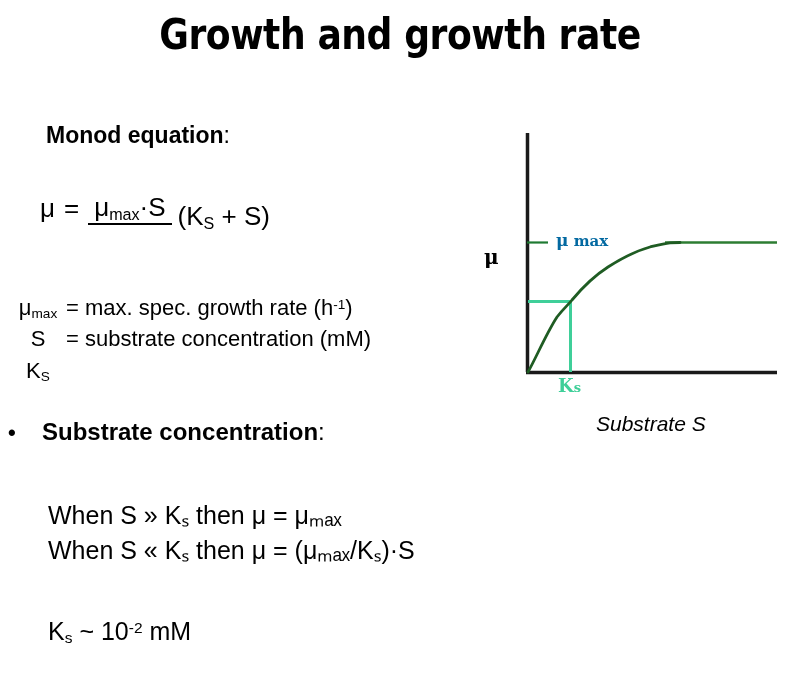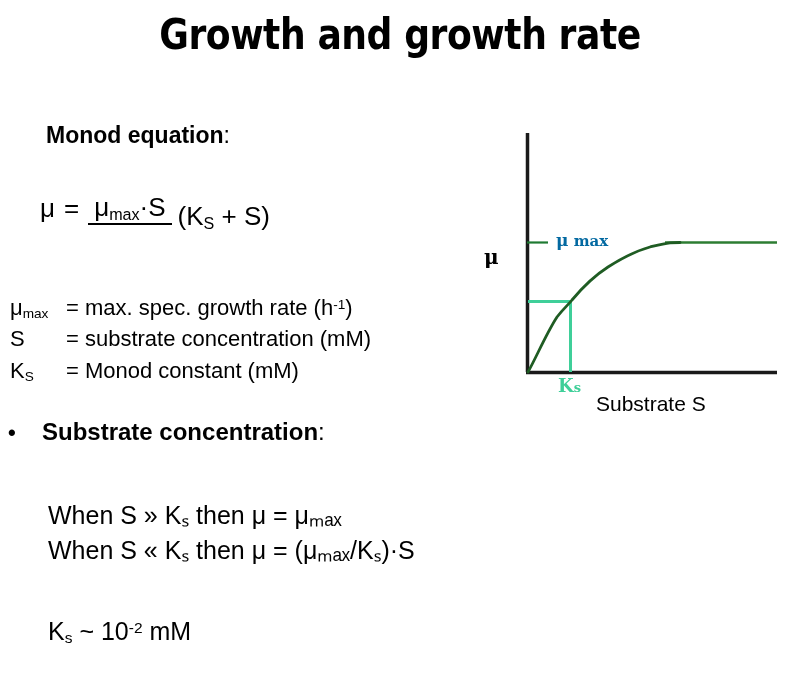--- a/index.html
+++ b/index.html
@@ -76,21 +76,21 @@
 
   
   .defs {
     position: absolute;
     left: 10px;
     top: 292px;
     font-size: 22px;
     line-height: 1.42;
     white-space: nowrap;
   }
-  .defs .row { display: flex; }
+  .defs .row { display: flex; text-align: center; }
   .defs .sym { width: 56px; flex: none; }
   .defs .txt { }
 
   
   .bullet-line {
     position: absolute;
     left: 8px;
     top: 418px;
     font-size: 24px;
     font-weight: bold;
@@ -125,23 +125,24 @@
     left: 470px;
     top: 120px;
     width: 330px;
     height: 330px;
   }
   .chart svg { display: block; }
 
   .chart-xlabel {
     position: absolute;
     left: 596px;
-    top: 392px;
+    top: 412px;
     font-size: 21px;
     white-space: nowrap;
+    font-style: italic;
   }
   .chart-ylabel {
     position: absolute;
     left: 484px;
     top: 245px;
     font-family: "DejaVu Serif", serif;
     font-weight: bold;
     font-size: 20px;
   }
   .chart-mumax-label {
@@ -185,21 +186,20 @@
   <div class="row">
     <span class="sym"><span>μ</span><sub>max</sub></span>
     <span class="txt"><span>= max. spec. growth rate (h</span><sup>-1</sup><span>)</span></span>
   </div>
   <div class="row">
     <span class="sym"><span>S</span><sub></sub></span>
     <span class="txt"><span>= substrate concentration (mM)</span><sup></sup><span></span></span>
   </div>
   <div class="row">
     <span class="sym"><span>K</span><sub>S</sub></span>
-    <span class="txt"><span>= Monod constant (mM)</span><sup></sup><span></span></span>
   </div>
 </div>
 
 <div class="bullet-line">
   <span class="dot">•</span>
   <span>Substrate concentration</span>
     <span class="colon">:</span>
 </div>
 
 <div class="cond cond-1">When S » Kₛ  then μ = μₘₐₓ</div>

